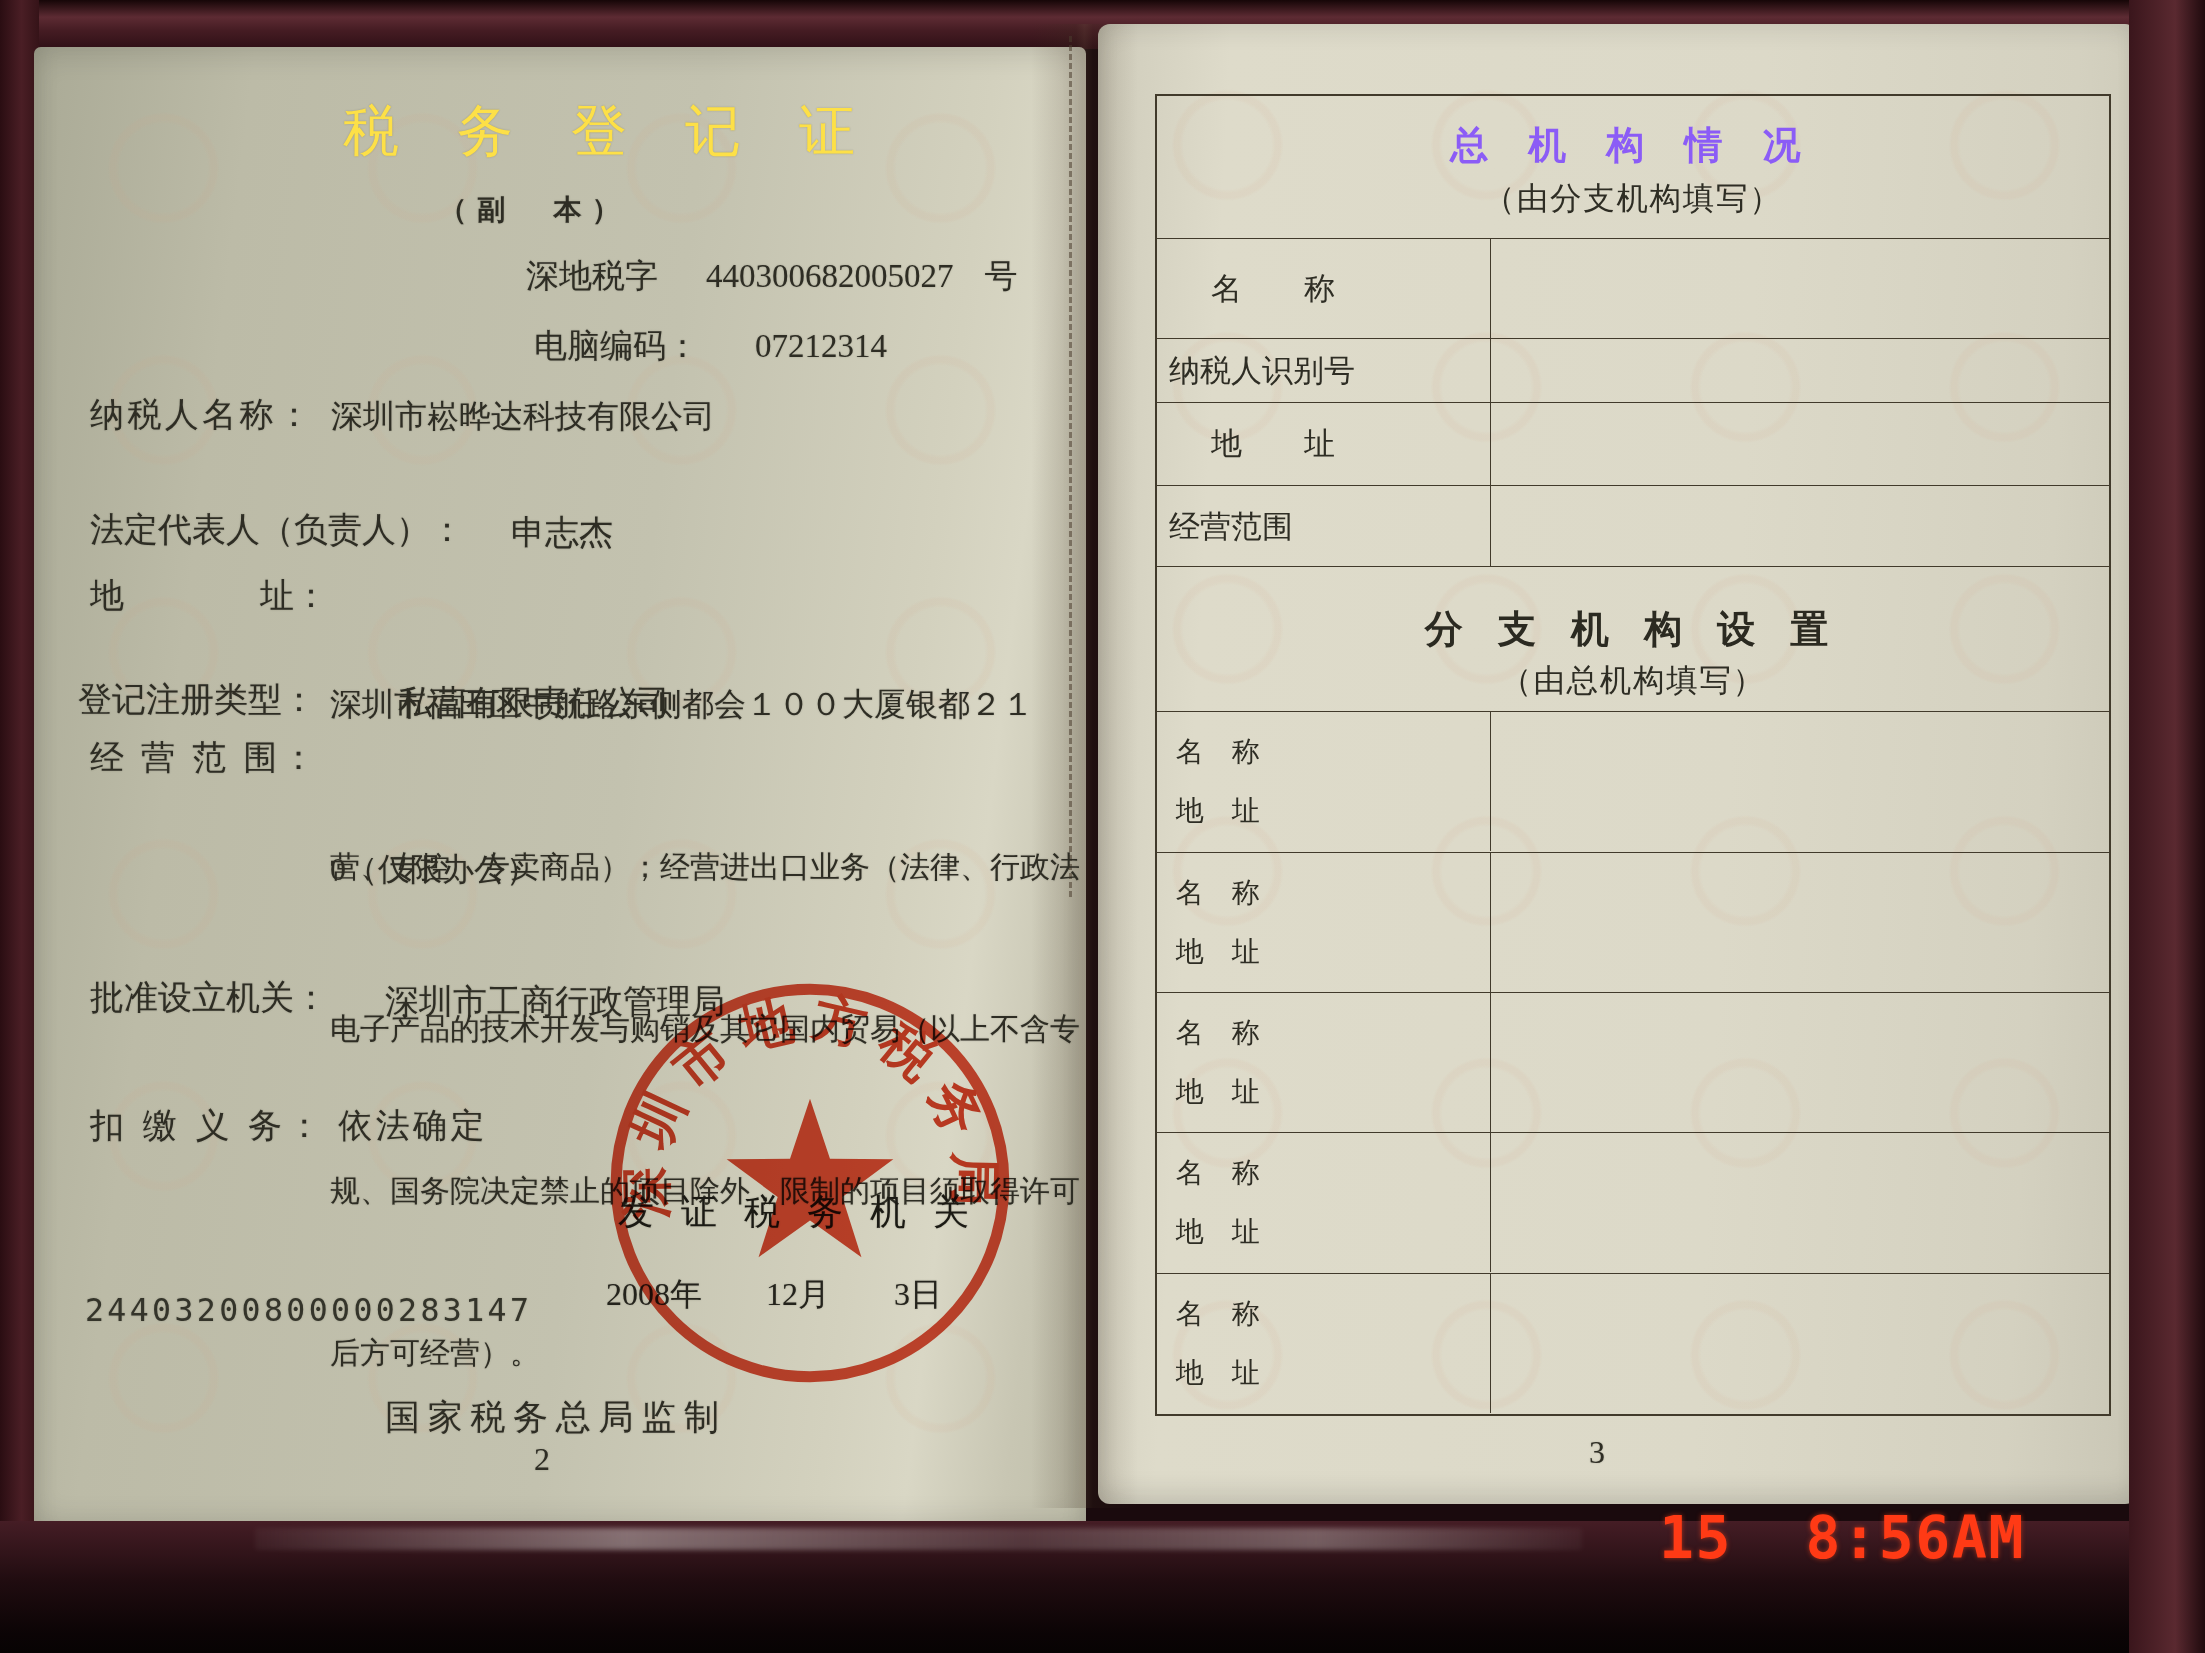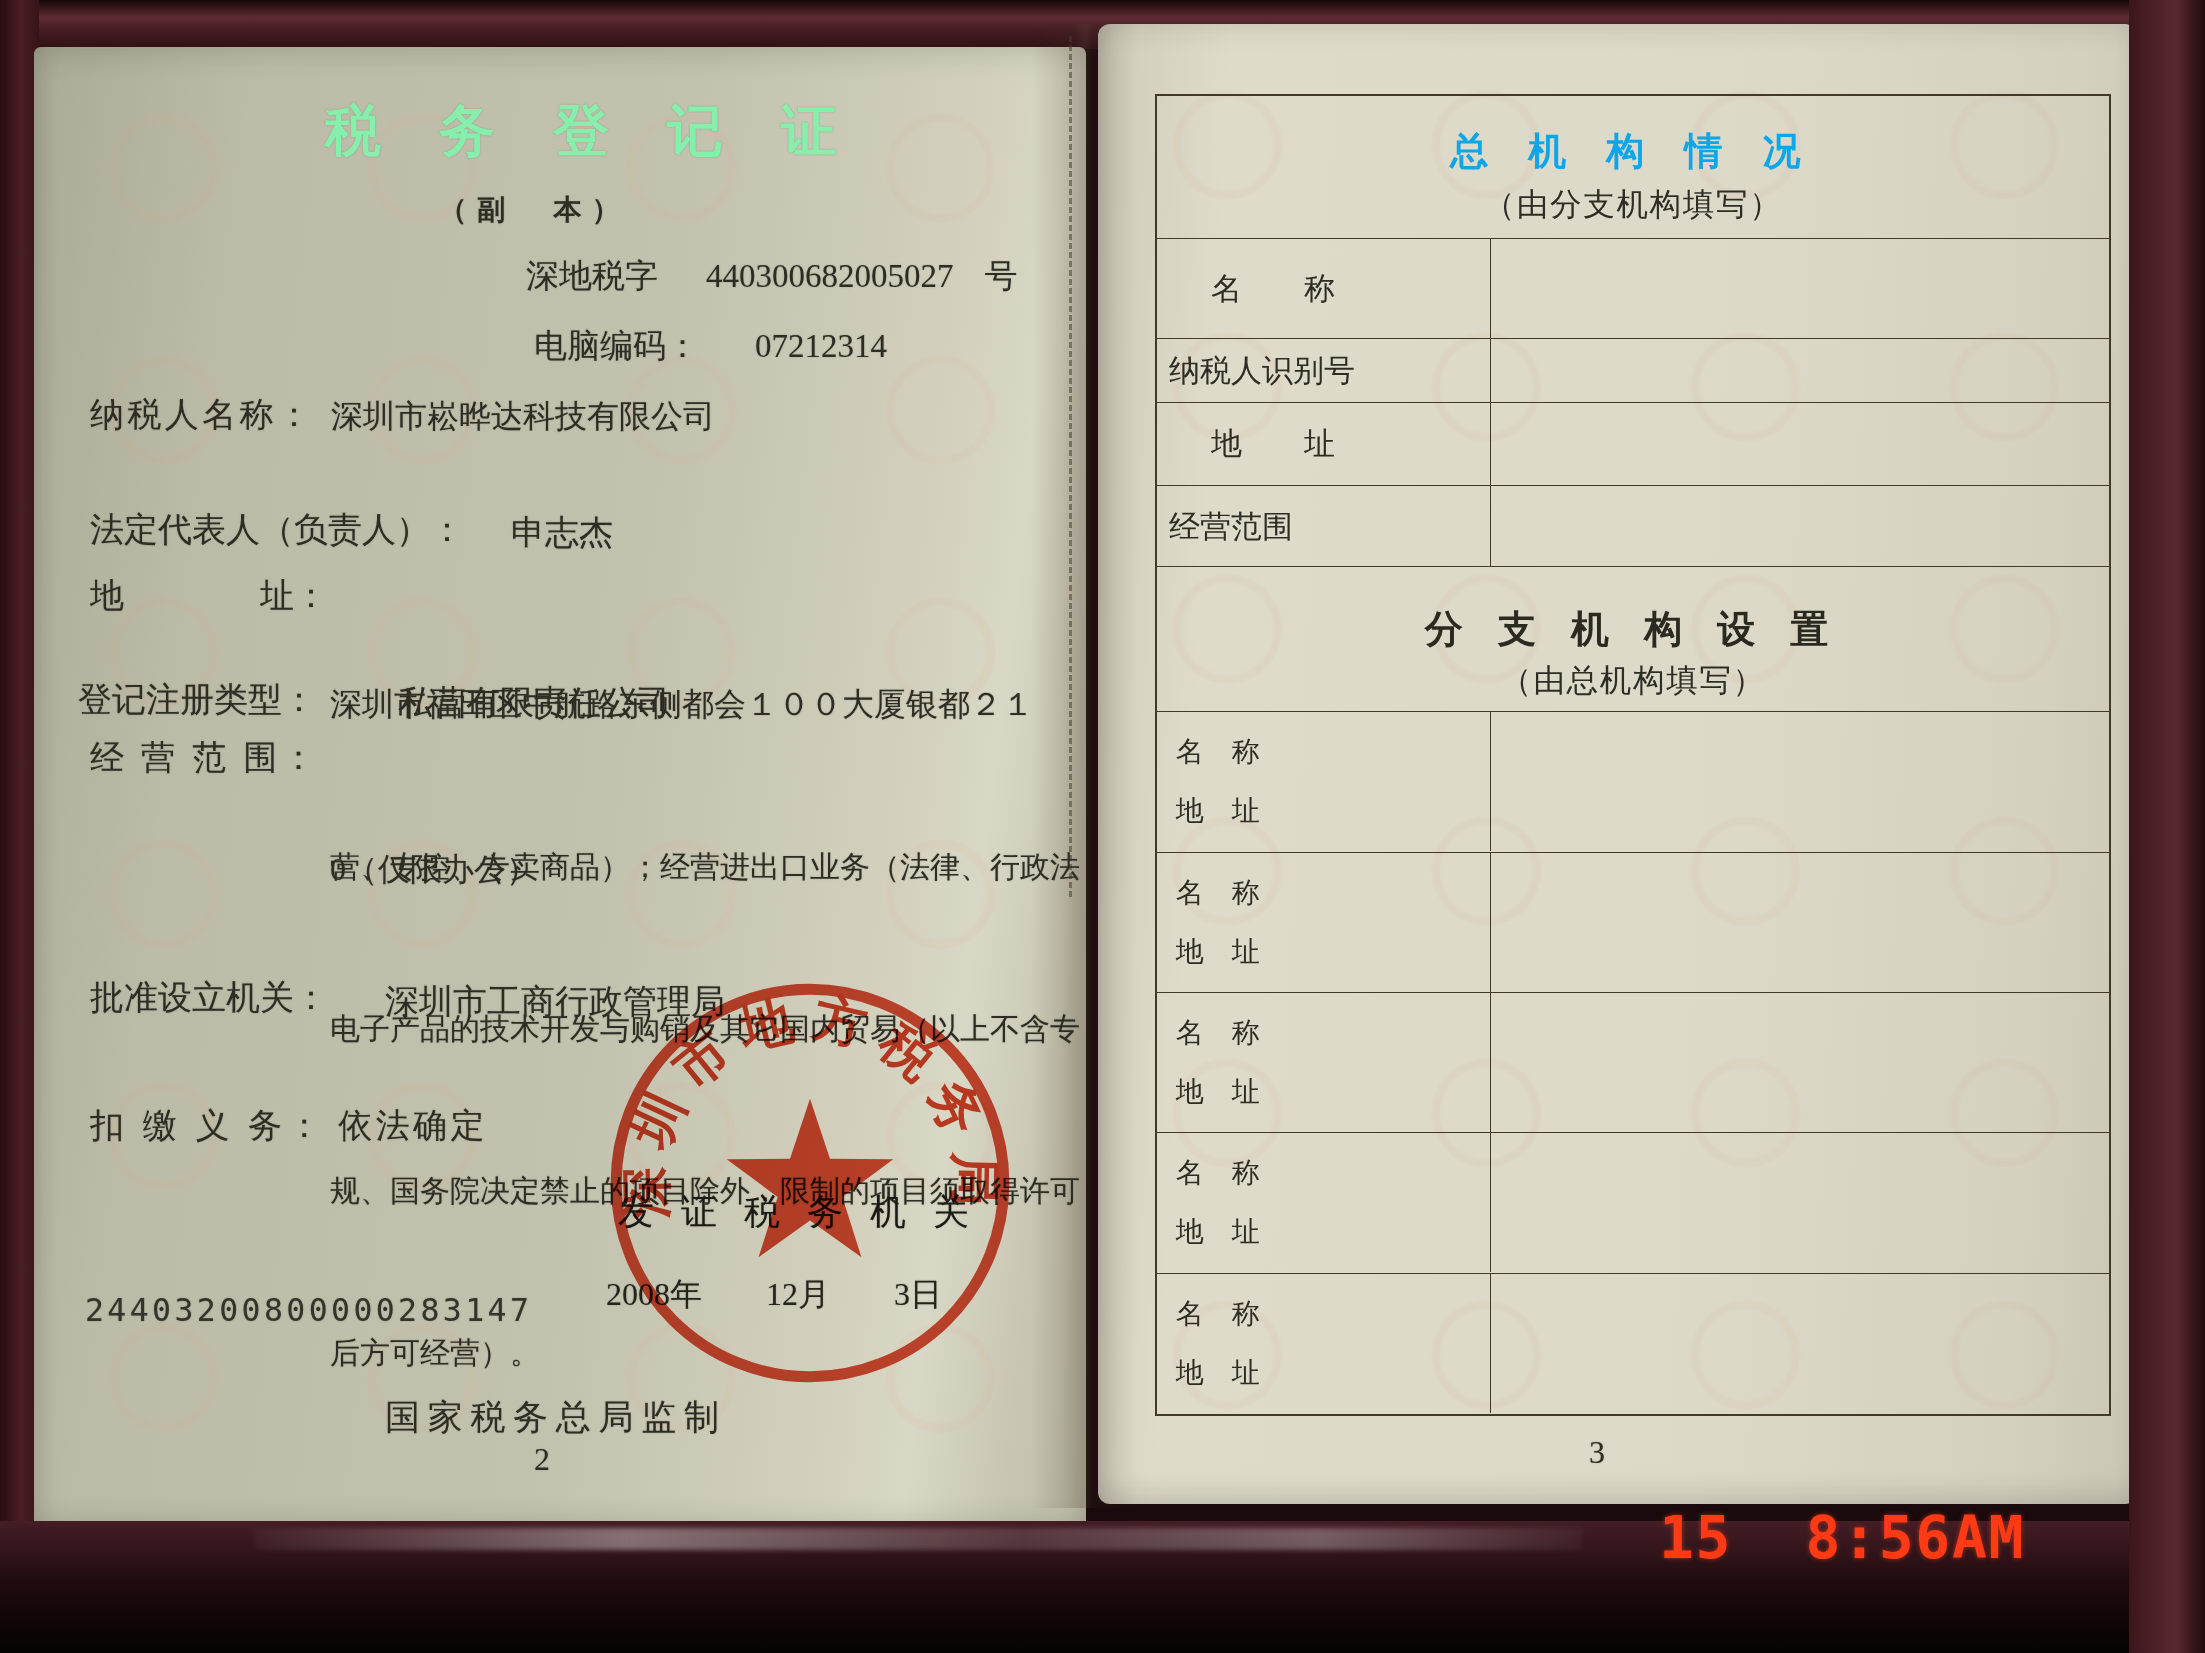--- a/index.html
+++ b/index.html
@@ -28,21 +28,21 @@
     box-shadow:inset 0 8.5px 22px rgba(0,0,0,.08), inset 0 -13.6px 22px rgba(0,0,0,.10);}
   .page::after{content:"";position:absolute;inset:0;border-radius:inherit;pointer-events:none;
     background-image:radial-gradient(circle,rgba(210,160,130,0) 44px,rgba(210,160,130,.09) 48px,rgba(210,160,130,.09) 53px,rgba(210,160,130,0) 56px);
     background-size:259px 242px;}
   .seam-shadow{position:absolute;left:1031px;top:24px;width:107px;height:1484px;
     background:linear-gradient(to right,rgba(60,45,30,0),rgba(60,45,30,.20) 42%,rgba(95,75,55,.26) 50%,rgba(60,45,30,.16) 58%,rgba(60,45,30,0));}
   .seam-stitches{position:absolute;left:1069px;top:36px;height:861px;width:0;
     border-left:3.4px dashed rgba(75,60,45,.55);}
 
   
-  .lp-title{left:325px;top:94px;font-size:56px;font-weight:bold;letter-spacing:22px;color:#86efac;}
+  .lp-title{left:343px;top:94px;font-size:56px;font-weight:normal;letter-spacing:22px;color:#fde047;}
   .lp-subtitle{left:439px;top:191px;font-size:28px;letter-spacing:10.2px;font-weight:bold;}
   .lp-serial{left:526px;top:254px;font-size:33px;}
   .lp-serial .gap1{display:inline-block;width:48px;}
   .lp-serial .gap2{display:inline-block;width:31px;}
   .lp-code{left:534px;top:324px;font-size:33px;}
   .lp-code .gap1{display:inline-block;width:56px;}
   .lp-label{font-size:34px;}
   .lp-taxpayer-l{left:90px;top:392px;letter-spacing:3.4px;}
   .lp-taxpayer-v{left:331px;top:395px;font-size:32px;}
   .lp-legal-l{left:90px;top:507px;}
@@ -62,21 +62,21 @@
   .lp-pagenum{left:534px;top:1441px;font-size:32px;}
   .stamp-issuer{left:618px;top:1188px;font-size:36px;letter-spacing:27px;color:#1b1a14;}
   .stamp-date{left:606px;top:1273px;font-size:32px;color:#24231c;}
   .stamp-svg{position:absolute;left:600px;top:973px;width:420px;height:420px;
     mix-blend-mode:multiply;opacity:.94;}
 
   
   .rtable{position:absolute;left:1155px;top:94px;width:956px;height:1322px;
     border:2.6px solid #413a2b;}
   .rt-header{position:absolute;left:0;top:0;width:100%;height:142px;text-align:center;}
-  .rt-title{margin-top:30px;font-size:38px;letter-spacing:15.3px;font-weight:bold;color:#0ea5e9;}
+  .rt-title{margin-top:24px;font-size:38px;letter-spacing:15.3px;font-weight:bold;color:#8b5cf6;}
   .rt-sub{margin-top:6.8px;font-size:31.5px;letter-spacing:1.7px;}
   .rrow{position:absolute;left:0;width:100%;border-top:1.7px solid #413a2b;}
   .rr1{top:142px;height:100px;}
   .rr2{top:242px;height:64px;}
   .rr3{top:306px;height:83px;}
   .rr4{top:389px;height:82px;}
   .rlabel{width:334px;height:100%;border-right:1.7px solid #413a2b;
     display:flex;align-items:center;font-size:31px;padding-left:12px;}
   .rlabel.indent{padding-left:54px;}
   .rbranch{position:absolute;left:0;top:470px;width:100%;height:145px;border-top:1.7px solid #413a2b;text-align:center;}

